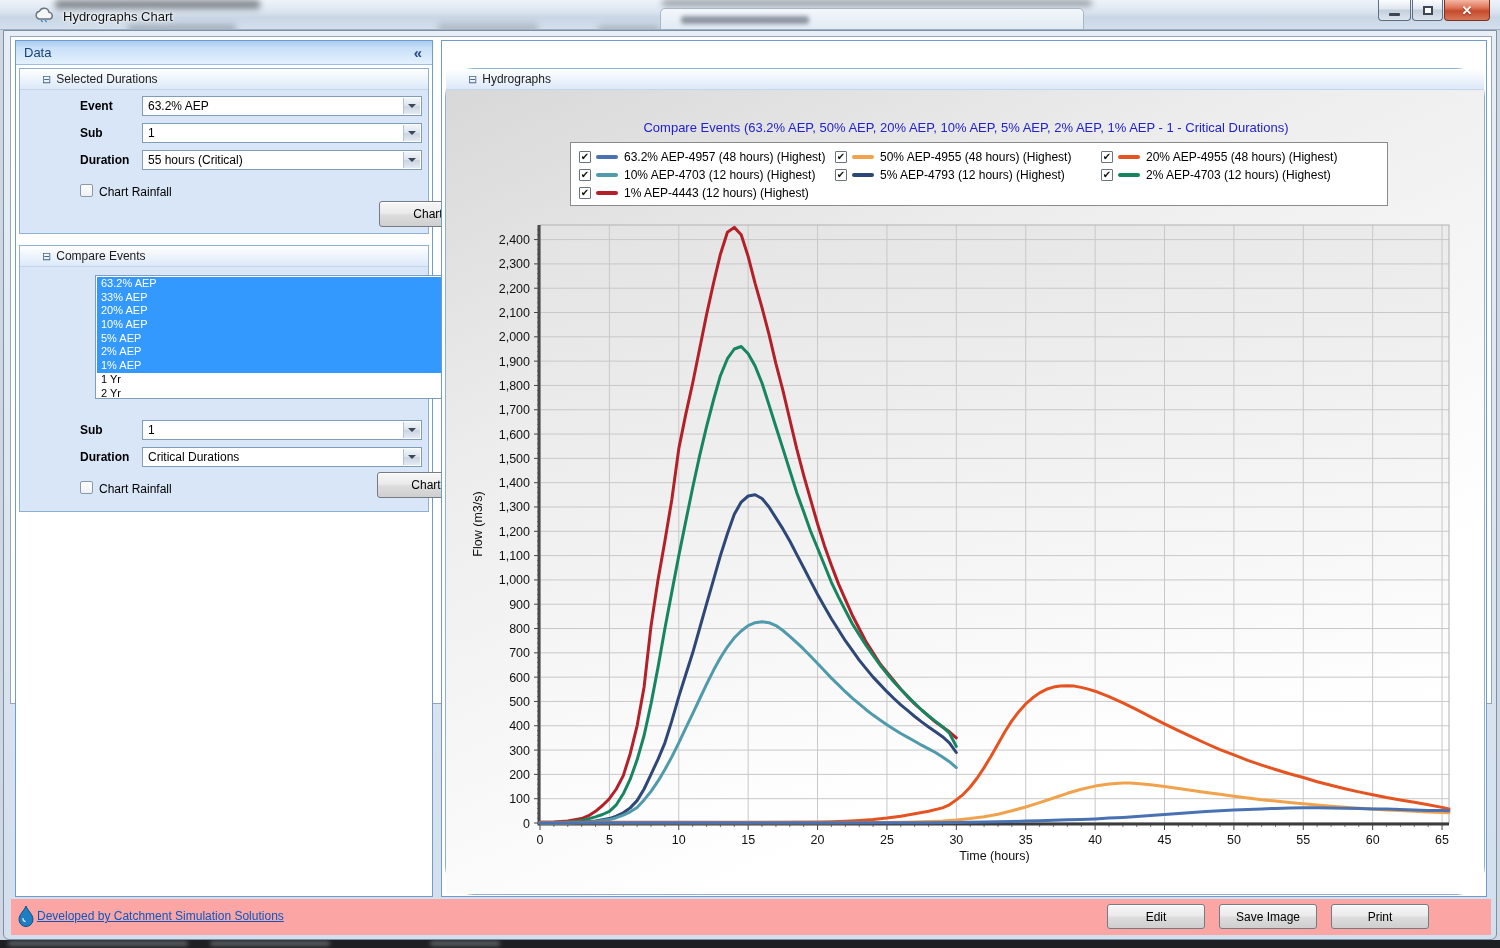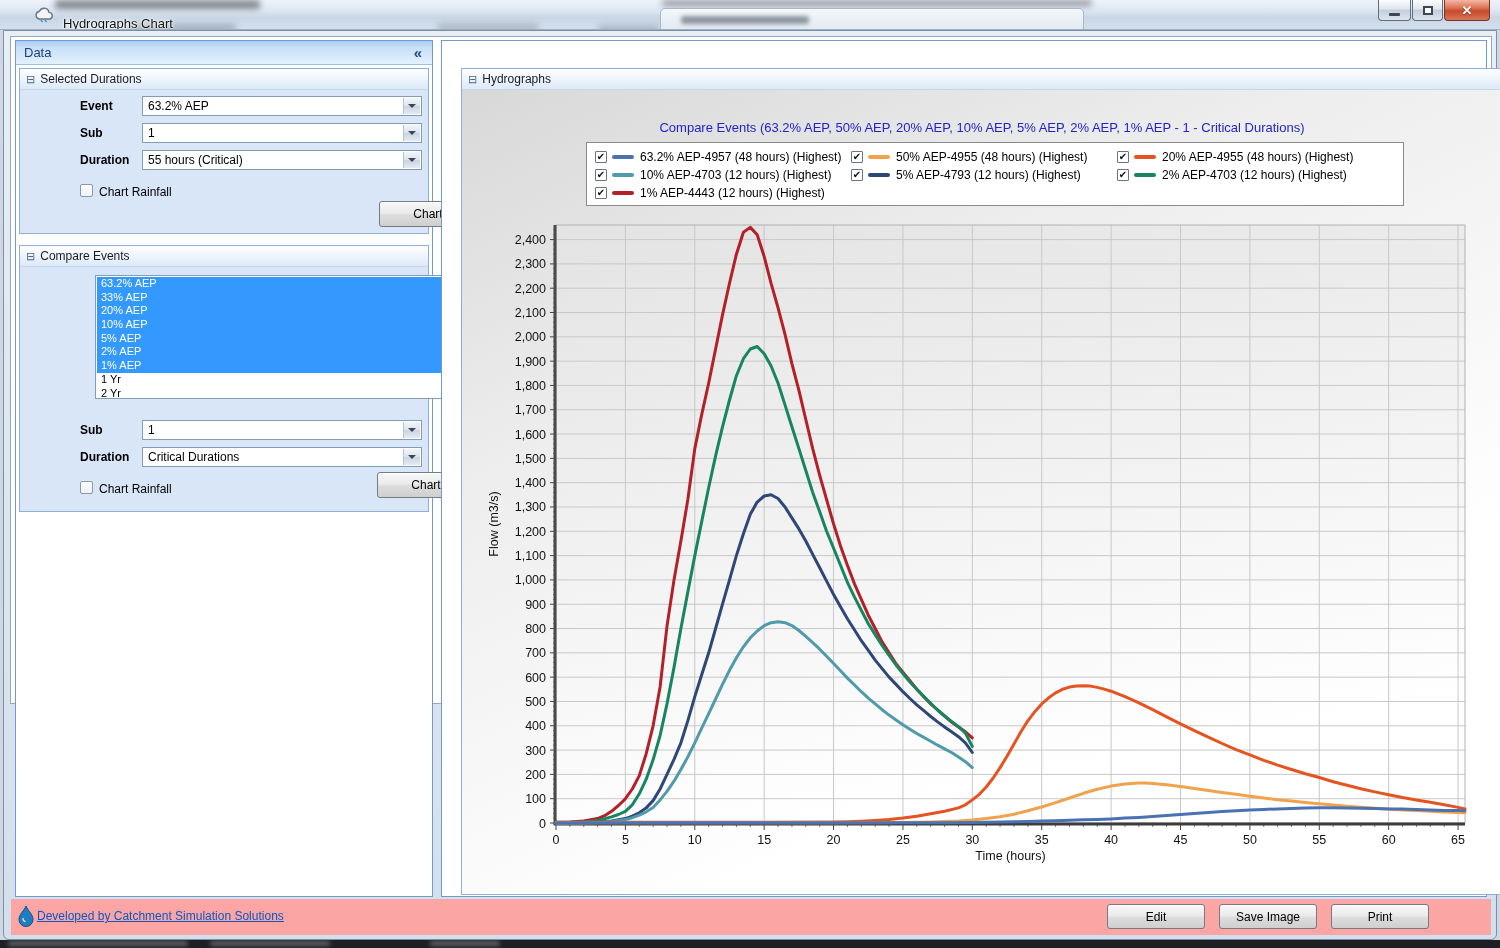--- a/index.html
+++ b/index.html
@@ -14,21 +14,21 @@
   .blob { position:absolute; filter:blur(3px); border-radius:3px; }
   .blob.b1 { left:55px; top:0; width:205px; height:9px; background:#30343a; opacity:.55; }
   .blob.b2 { left:128px; top:24px; width:108px; height:10px; background:#7d8694; opacity:.5; }
   .blob.b3 { left:438px; top:23px; width:100px; height:12px; background:#959ca8; opacity:.5; }
   .blob.b4 { left:598px; top:25px; width:62px; height:11px; background:#8a93a0; opacity:.5; }
   .bg-win { position:absolute; left:660px; top:8px; width:424px; height:22px;
     background:linear-gradient(#f3f7fb,#e2eaf3); border:1px solid #a9b6c6; border-radius:5px 5px 0 0; }
   .bg-win .blob.t { left:20px; top:7px; width:128px; height:8px; background:#5a6472; opacity:.65; filter:blur(2px); position:absolute;}
   .blob.b5 { left:662px; top:0; width:430px; height:6px; background:#3a3f46; opacity:.5; }
   .app-icon { position:absolute; left:34px; top:7px; width:20px; height:16px; }
-  .title-text { position:absolute; left:63px; top:16px; font-size:13px; color:#111;
+  .title-text { position:absolute; left:63px; top:9px; font-size:13px; color:#111;
     text-shadow:0 0 8px #fff, 0 0 3px #fff, 0 0 2px #fff; }
   .win-controls { position:absolute; right:10px; top:0; display:flex; }
   .wbtn { height:21px; border:1px solid #5f6f83; border-top:none; display:flex; align-items:center; justify-content:center;
     background:linear-gradient(#fcfdfe, #dfe6ee 45%, #c3cedc 50%, #dde4ed 100%);
     border-radius:0 0 4px 4px; margin-left:1px; cursor:pointer; }
   .wbtn.min { width:33px; } .wbtn.max { width:31px; }
   .wbtn.close { width:46px; border-color:#7c3324;
     background:linear-gradient(#f4b7a4, #dd7256 40%, #c64a2d 55%, #d8775a 100%); }
   .glyph-min { width:11px; height:3px; background:#3c4654; border-radius:1px; margin-top:8px; }
   .glyph-max { width:10px; height:9px; border:2px solid #3c4654; background:#fff; }
@@ -48,21 +48,21 @@
   .panel-hdr .collapse { position:absolute; right:10px; top:0; font-size:15px; font-weight:bold; color:#2a4d86; cursor:pointer; }
   .panel-body { position:absolute; left:0; top:24px; right:0; bottom:0; background:#fff; }
 
   .data-panel   { left:4px;  top:3px; width:418px; height:857px; }
   .charts-panel { left:430px; top:3px; width:1046px; height:857px; }
 
   
   .group { position:absolute; border:1px solid #8fb0d4; background:#d9e6f7; }
   .grp-hdr { position:absolute; left:0; top:0; right:0; height:21px;
     background:linear-gradient(#ffffff, #dce9f8); border-bottom:1px solid #c3d6ec;
-    font-size:12px; color:#1c1c1c; line-height:21px; padding-left:6px; }
+    font-size:12px; color:#1c1c1c; line-height:21px; padding-left:22px; }
   .grp-hdr .boxglyph { color:#49688e; margin-right:5px; font-size:11px; }
   .grp-body { position:absolute; left:0; top:21px; right:0; bottom:0;margin-left:44px; }
 
   .grp-seldur { left:3px; top:3px; width:410px; height:166px; }
   .grp-cmpevt { left:3px; top:180px; width:410px; height:267px; }
 
   .fld-label { position:absolute; left:16px; font-size:12px; font-weight:bold; color:#000; }
   .combo { position:absolute; left:78px; right:6px; height:20px; background:#fff;
     border:1px solid #7f9db9; font-size:12px; color:#000; line-height:18px; padding-left:5px; cursor:pointer; }
   .combo .dd { position:absolute; right:1px; top:1px; bottom:1px; width:17px;
@@ -87,21 +87,21 @@
   .lb-item.sel { background:#3399ff; color:#fff; }
   .scrollbar { position:absolute; right:0; top:0; bottom:0; width:17px; background:#f1f2f4; border-left:1px solid #d5d9de; }
   .sb-btn { position:absolute; left:0; width:17px; height:16px;
     background:linear-gradient(#f5f7f9,#dfe4ea); border:1px solid #b6bec9;
     display:flex; align-items:center; justify-content:center; font-size:7px; color:#4b5563; cursor:pointer; }
   .sb-up { top:0; } .sb-down { bottom:0; }
   .sb-thumb { position:absolute; left:1px; width:15px; top:38px; height:46px;
     background:linear-gradient(90deg,#e8ecf1,#cdd5df); border:1px solid #98a3b1; border-radius:2px; cursor:grab; }
 
   
-  .grp-hydro { left:19px; top:3px; width:1040px; height:827px; background:#fff; }
+  .grp-hydro { left:3px; top:3px; width:1040px; height:827px; background:#fff;border-radius:29px; }
   .hydro-body { position:absolute; left:0; top:21px; right:0; bottom:0;
     background:linear-gradient(155deg, #d8d8d8 0%, #ededed 30%, #ffffff 72%); overflow:hidden; }
   .chart-title { position:absolute; left:0; top:30px; width:1040px; text-align:center;
     font-size:13px; color:#2222cc; }
   .legend { position:absolute; left:124px; top:52px; width:818px; min-height:57px;
     background:#fff; border:1px solid #8a8a8a; padding:5px 8px 4px 8px;
     display:grid; grid-template-columns:256px 266px 1fr; row-gap:1px; }
   .lg-item { display:flex; align-items:center; height:17px; font-size:12px; color:#000; }
   .lg-cb { width:12px; height:12px; border:1px solid #6a737e; background:#fff; border-radius:1px;
     font-size:10px; line-height:10px; text-align:center; color:#111; margin-right:5px; cursor:pointer; flex:0 0 auto;}

